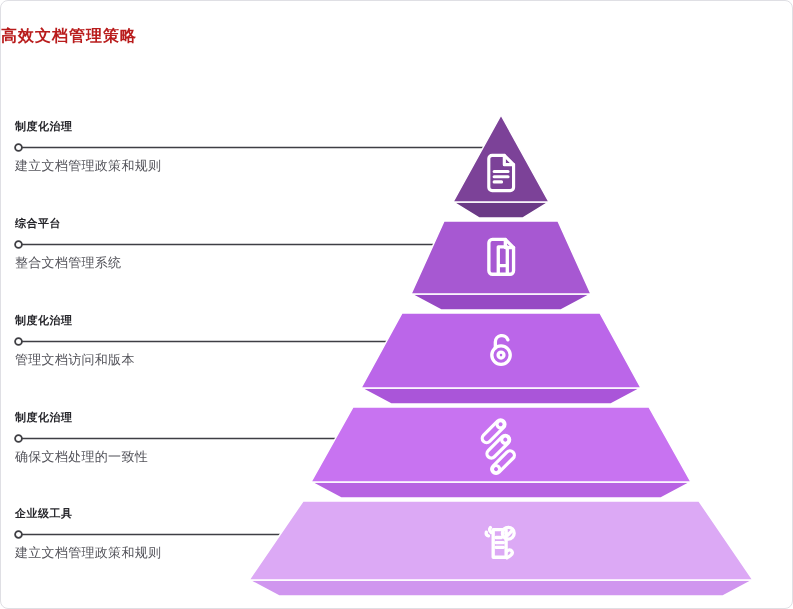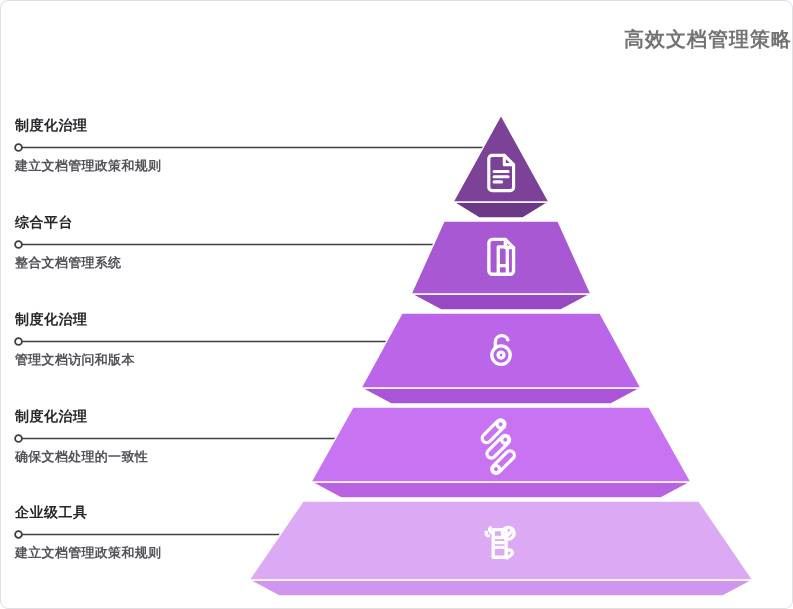--- a/index.html
+++ b/index.html
@@ -8,38 +8,37 @@
     width:793px;height:609px;
     background:#ffffff;
     border:1px solid #dfdfe4;
     border-radius:8px;
     overflow:hidden;
     box-sizing:border-box;
     font-family:"Liberation Sans","DejaVu Sans",sans-serif;
   }
   .main-title{
     position:absolute;top:25px;left:0;width:100%;
-    text-align:right;
-    font-size:20px;font-weight:700;letter-spacing:1px;
-    color:#737373;
+    text-align:left;
+    font-size:16px;font-weight:700;letter-spacing:1px;
+    color:#b91c1c;
   }
   .diagram-svg{position:absolute;top:0;left:0;}
   .connector{stroke:#3f3f44;stroke-width:1.6;}
   .connector-dot{fill:#ffffff;stroke:#3f3f44;stroke-width:1.8;}
   .level-poly{stroke:#ffffff;stroke-width:1.5;stroke-linejoin:round;}
   .icon{stroke:#ffffff;stroke-width:1.7;fill:none;stroke-linecap:round;stroke-linejoin:round;}
   .label-group{position:absolute;left:14px;width:340px;}
   .label-title{
-    font-size:14px;font-weight:700;color:#26262b;
+    font-size:11px;font-weight:700;color:#26262b;
     line-height:19px;height:19px;margin-bottom:22px;
     letter-spacing:0.5px;
-    font-family:Liberation Mono, monospace;
   }
   .label-desc{
-    font-size:13px;font-weight:700;color:#53535a;
+    font-size:13px;font-weight:400;color:#53535a;
     line-height:16px;letter-spacing:0.3px;
   }
 </style>
 </head>
 <body>
 
 <div class="page">
 
   <div class="main-title">高效文档管理策略</div>
 

